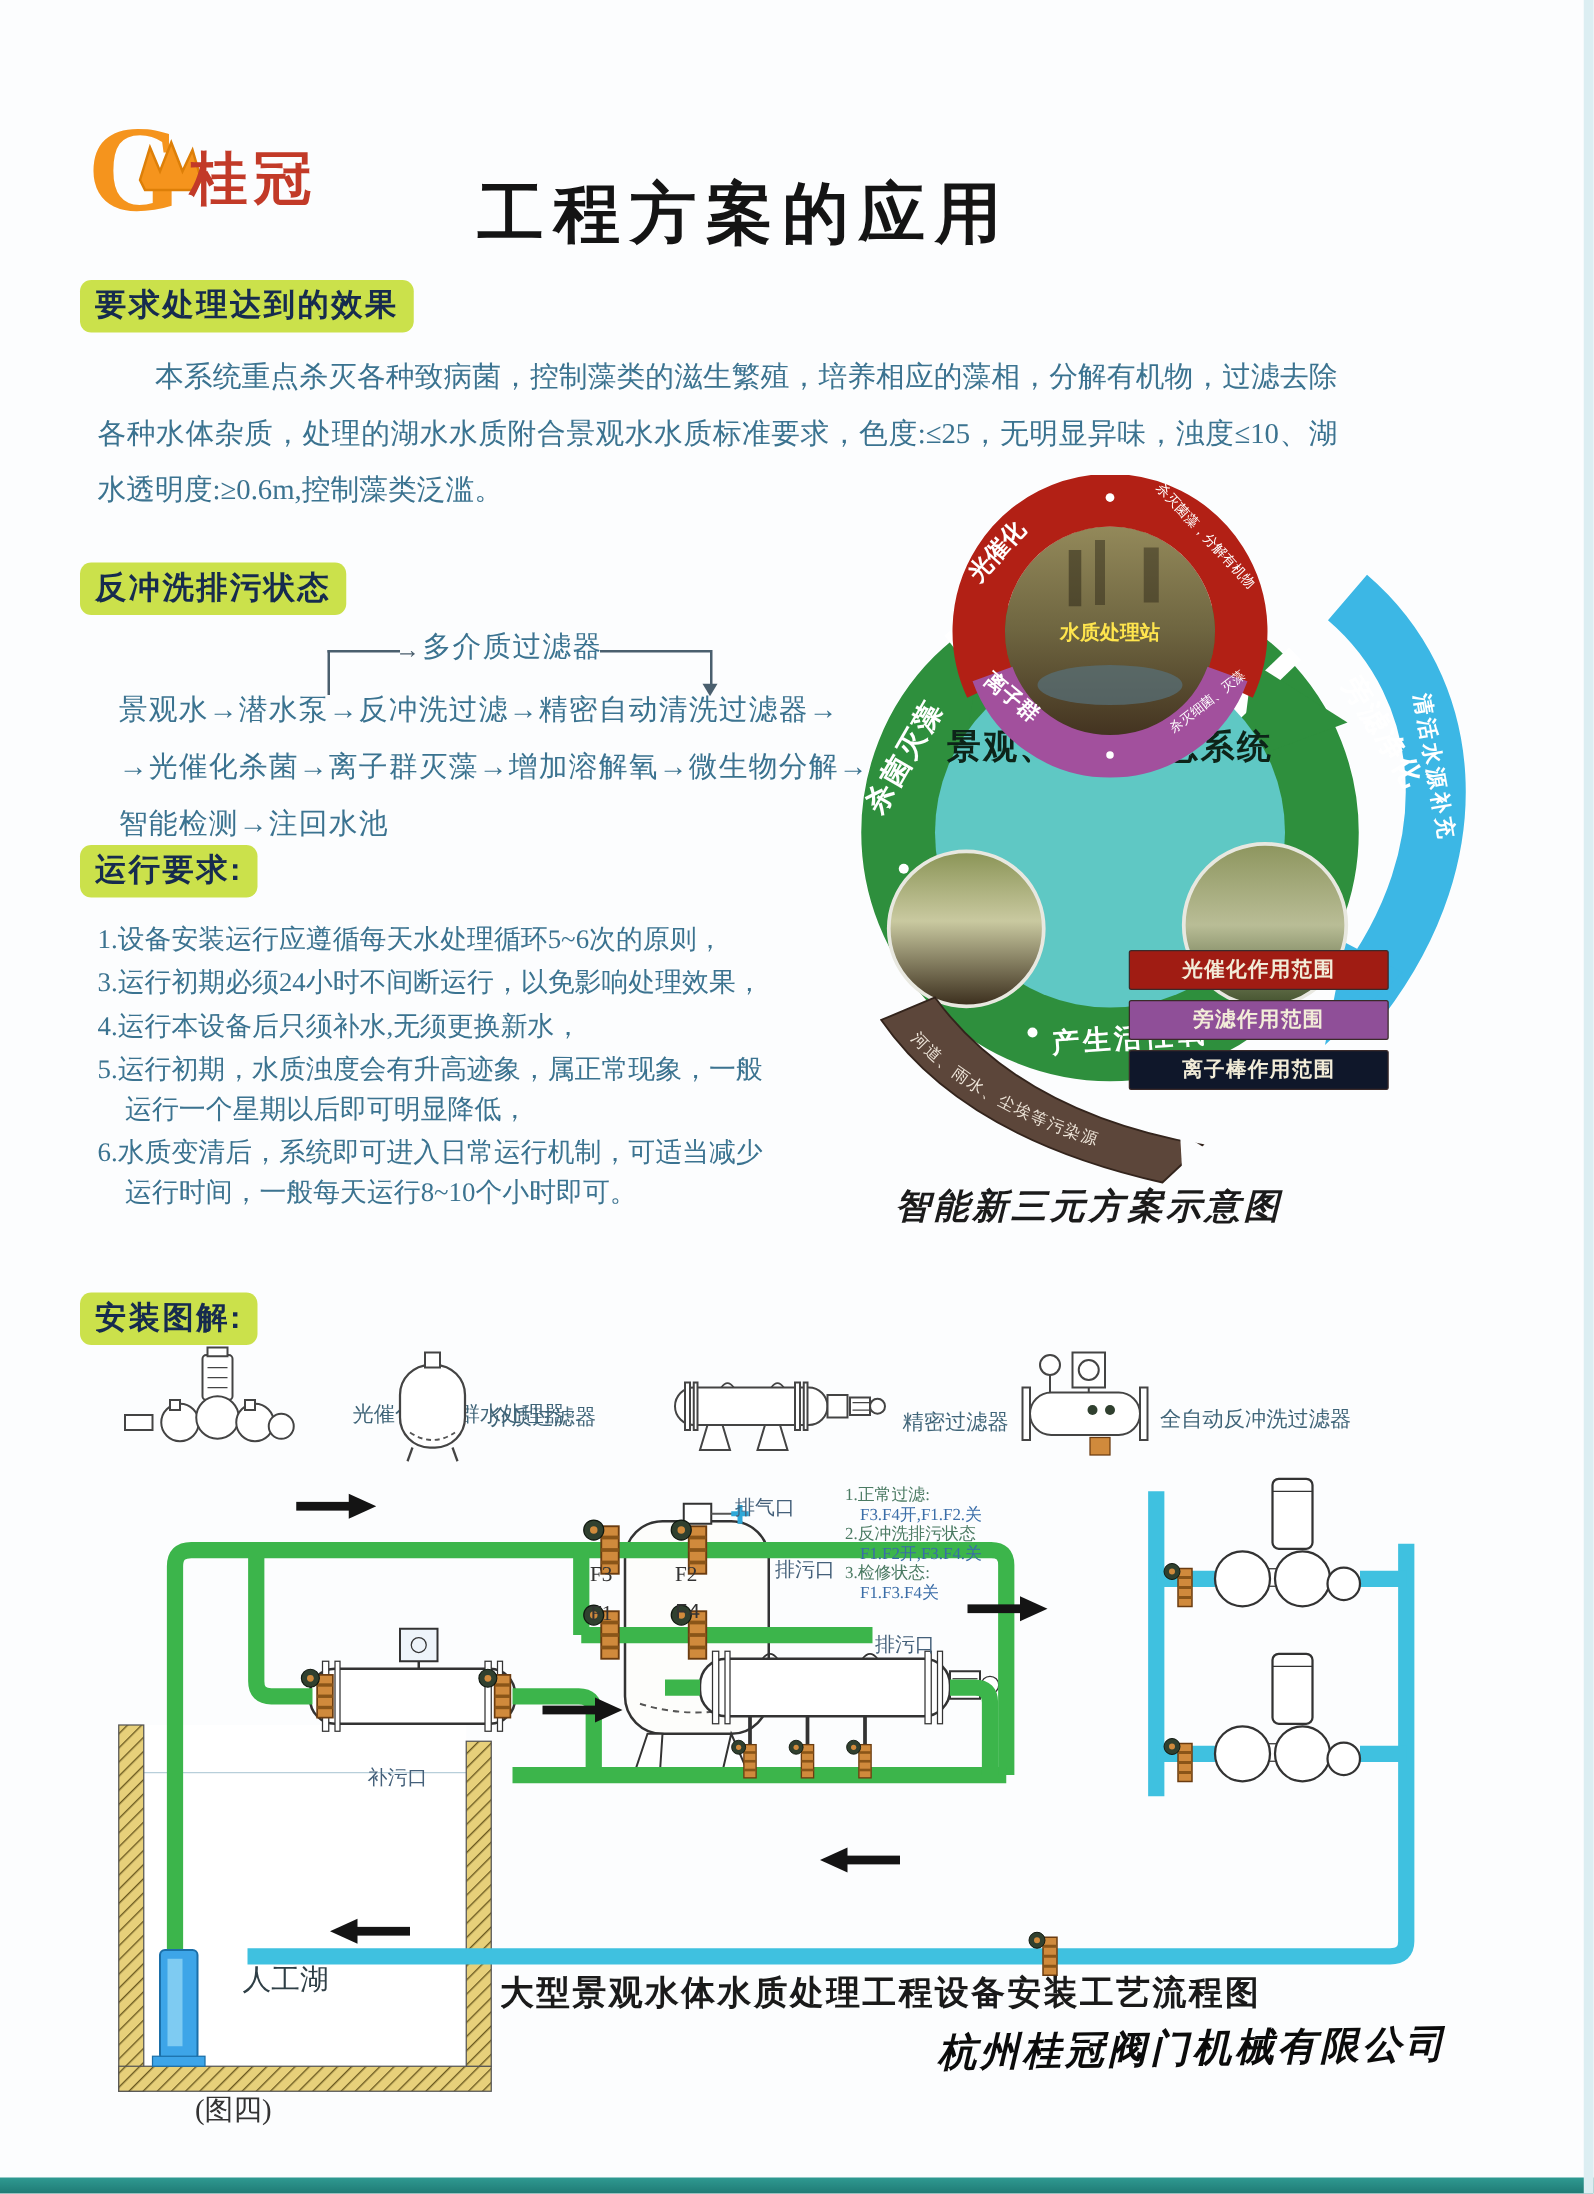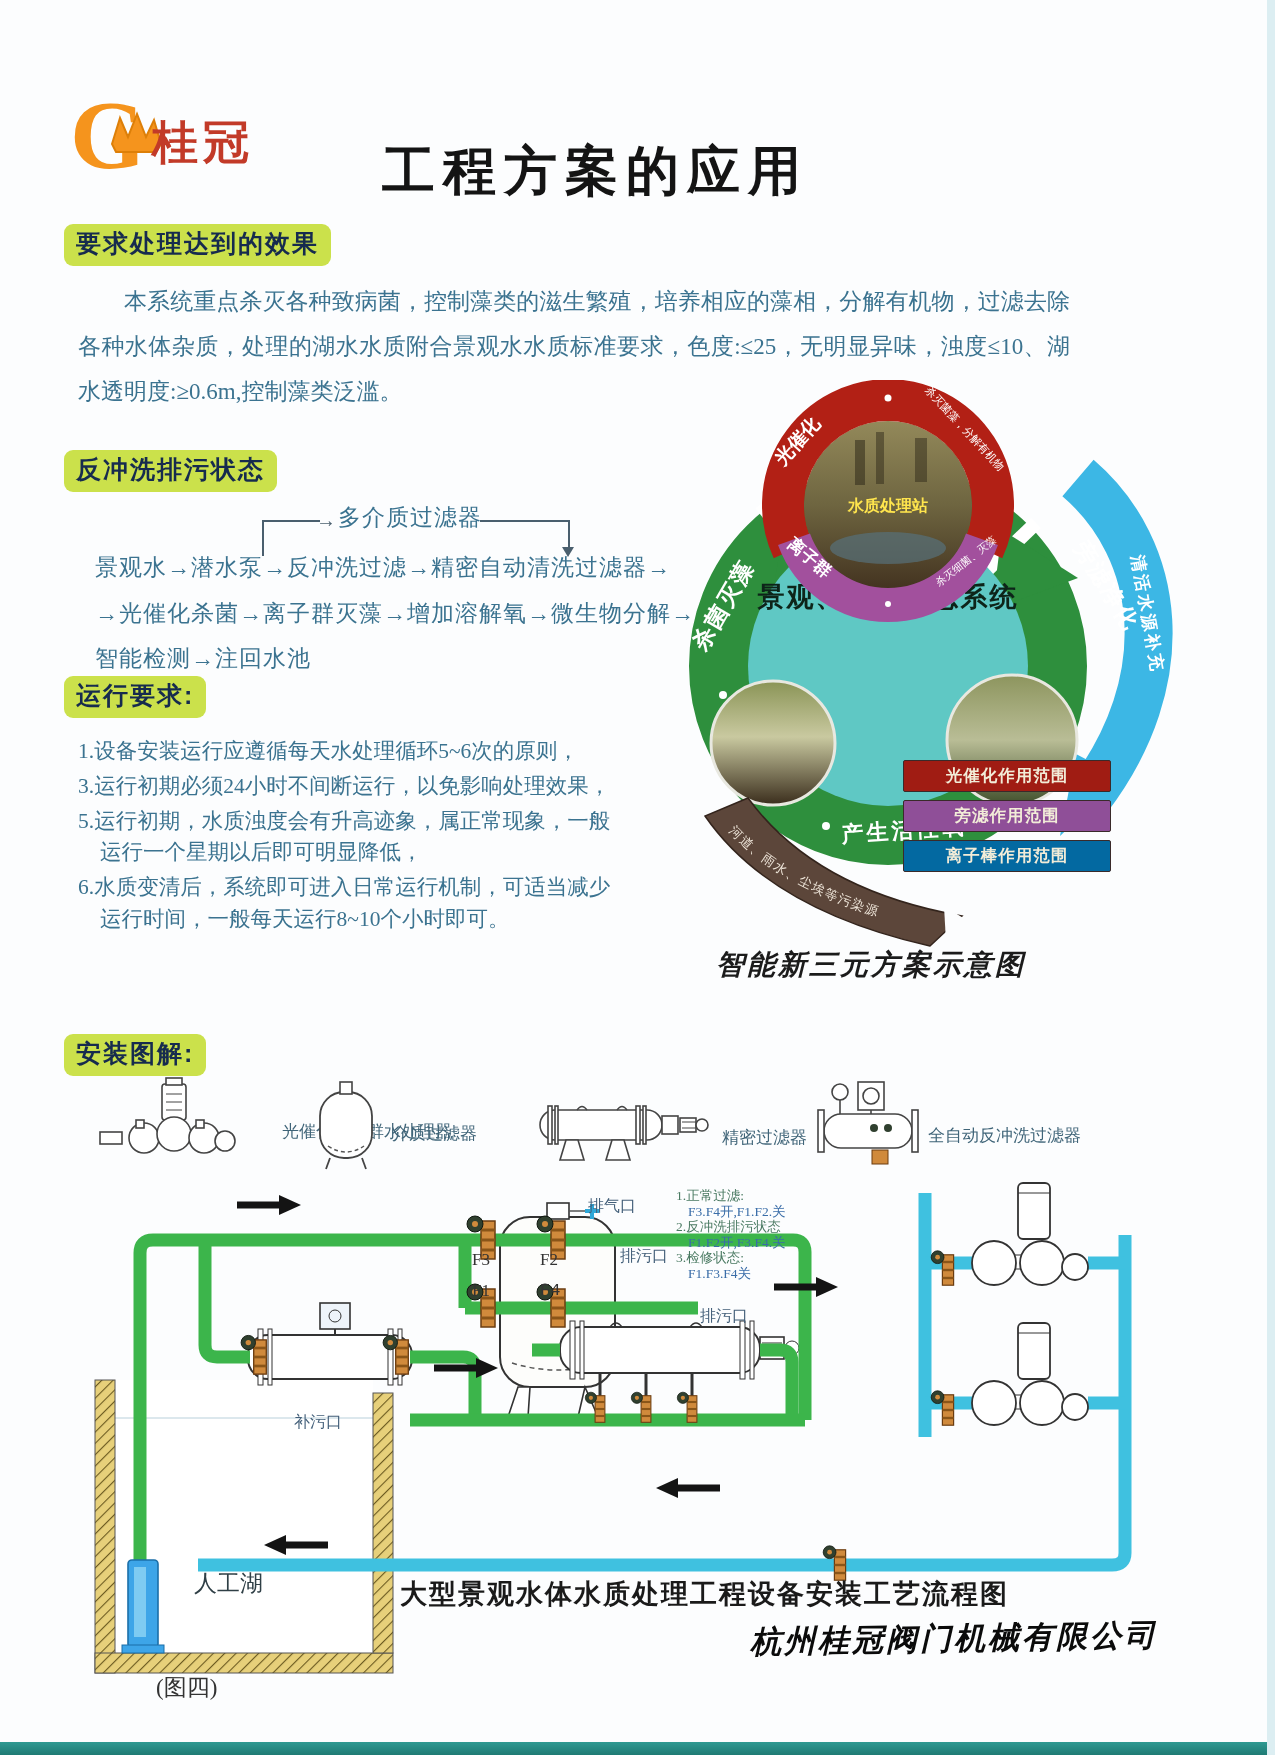--- a/index.html
+++ b/index.html
@@ -14,21 +14,21 @@
   .flowrow{font-size:23px;letter-spacing:1px;white-space:nowrap;}
   .ops-item{font-size:21.5px;line-height:1.48;padding-left:22px;text-indent:-22px;margin-bottom:3px;}
   .vline{width:0;border-left:2px solid #4a5f6e;}
   .hline{height:0;border-top:2px solid #4a5f6e;}
   .arrglyph{color:#4a5f6e;font-size:20px;line-height:1;}
   .tri-down{width:0;height:0;border-left:6px solid transparent;border-right:6px solid transparent;
             border-top:10px solid #4a5f6e;}
   .legend-bar{width:206px;height:30px;margin-bottom:8px;border:1px solid #3a2a2a;border-radius:2px;
               display:flex;align-items:center;justify-content:center;color:#f2ecd8;
               font-weight:bold;font-size:16.5px;letter-spacing:1px;}
-  .lg-red{background:#a01c13;} .lg-purple{background:#8f4f98;} .lg-green{background:#0369a1;}
+  .lg-red{background:#a01c13;} .lg-purple{background:#8f4f98;} .lg-green{background:#0f172a;}
   .eco-caption{font-size:28px;font-weight:bold;color:#1b1b1b;letter-spacing:3px;}
   .eq-label{font-family:"Liberation Serif","DejaVu Serif",serif;font-size:17px;color:#3f6478;white-space:nowrap;}
   .pl{font-family:"Liberation Serif","DejaVu Serif",serif;font-size:16px;color:#44607a;white-space:nowrap;}
   .pl-f{font-family:"Liberation Serif","DejaVu Serif",serif;font-size:17px;color:#333;}
   .note-h{font-family:"Liberation Serif","DejaVu Serif",serif;font-size:13.5px;line-height:15.5px;color:#4a7a62;white-space:nowrap;}
   .note-f{font-family:"Liberation Serif","DejaVu Serif",serif;font-size:13.5px;line-height:15.5px;color:#3a6da8;padding-left:12px;white-space:nowrap;}
   .lake-label{font-family:"Liberation Serif","DejaVu Serif",serif;font-size:23px;color:#2f3f46;}
   .fig-label{font-family:"Liberation Serif","DejaVu Serif",serif;font-size:23px;color:#333;}
   .pipe-caption{font-size:27px;font-weight:bold;color:#1a1a1a;letter-spacing:2px;white-space:nowrap;}
   .company{font-family:"Liberation Serif","DejaVu Serif",serif;font-weight:bold;font-style:italic;
@@ -63,20 +63,21 @@
   <div class="abs tri-down" style="left:562px;top:547px;"></div>
 
   <div class="abs body-serif flowrow" style="left:95px;top:552px;">景观水→潜水泵→反冲洗过滤→精密自动清洗过滤器→</div>
   <div class="abs body-serif flowrow" style="left:95px;top:598px;">→光催化杀菌→离子群灭藻→增加溶解氧→微生物分解→</div>
   <div class="abs body-serif flowrow" style="left:95px;top:643px;">智能检测→注回水池</div>
 
   <div class="abs" style="left:64px;top:676px;"><span class="hl">运行要求:</span></div>
   <div class="abs body-serif" style="left:78px;top:736px;width:548px;">
     <div class="ops-item">1.设备安装运行应遵循每天水处理循环5~6次的原则，</div>
     <div class="ops-item">3.运行初期必须24小时不间断运行，以免影响处理效果，</div>
+    <div class="ops-item">4.运行本设备后只须补水,无须更换新水，</div>
     <div class="ops-item">5.运行初期，水质浊度会有升高迹象，属正常现象，一般运行一个星期以后即可明显降低，</div>
     <div class="ops-item">6.水质变清后，系统即可进入日常运行机制，可适当减少运行时间，一般每天运行8~10个小时即可。</div>
   </div>
 
   <svg class="abs" style="left:630px;top:380px;" width="555" height="600" viewBox="0 0 555 600">
     <defs>
       <linearGradient id="gTop" x1="0" y1="0" x2="0" y2="1">
         <stop offset="0" stop-color="#93895a"></stop>
           <stop offset="0.5" stop-color="#6e6540"></stop>
           <stop offset="1" stop-color="#433320"></stop>

